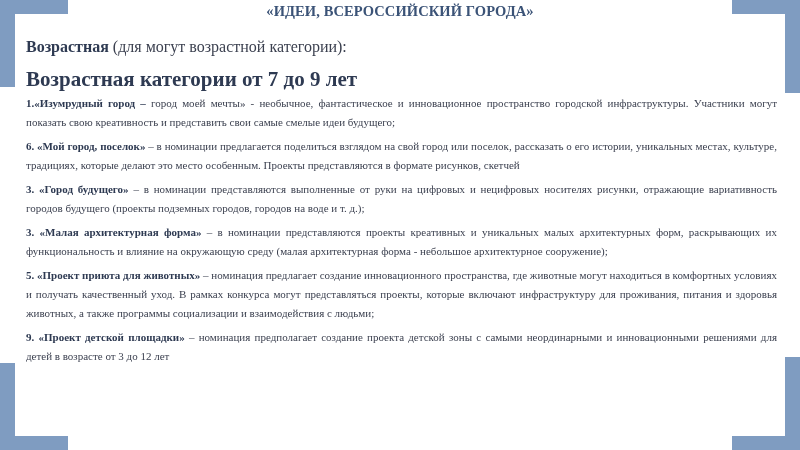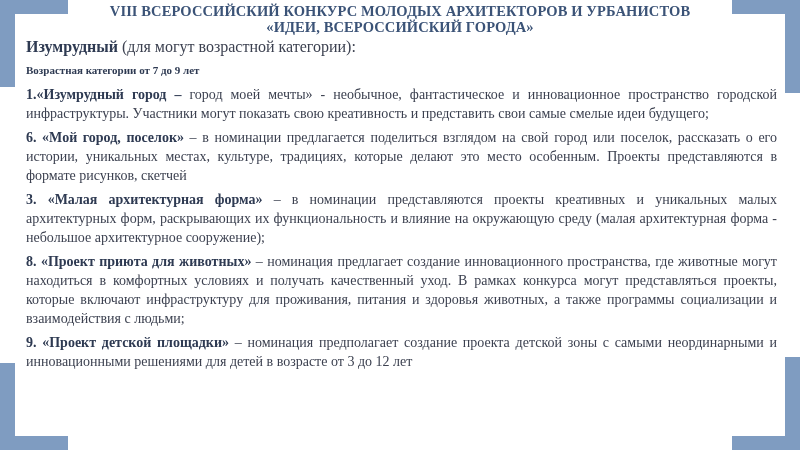--- a/index.html
+++ b/index.html
@@ -1,52 +1,52 @@
 <!DOCTYPE html>
 <html><head>
 <meta charset="utf-8">
 <style>
   html, body { margin: 0; padding: 0; }
   body { width: 800px; height: 450px; position: relative; overflow: hidden; background: #ffffff; font-family: "Liberation Serif", serif; }
   .deco { position: absolute; background: #7f9cc1; }
   .title { position: absolute; left: 60px; right: 60px; top: 3px; text-align: center; color: #3b5377; font-weight: bold; font-size: 14.5px; line-height: 16px; letter-spacing: 0.1px; }
   .content { position: absolute; left: 26px; top: 37px; width: 751px; color: #3c4150; }
-  .p { font-size: 14px; line-height: 19px; text-align: justify; margin: 0; }
-  .p.sub { font-size: 11px; margin-top: 5px; }
+  .p { font-size: 11px; line-height: 19px; text-align: justify; margin: 0; }
+  .p.sub { font-size: 21px; margin-top: 14px; }
   .p.nom-head { font-size: 16px; line-height: 19px; }
   .gap { margin-top: 5px; }
   b { color: #2e3a52; }
   .heading-b { font-weight: bold; color: #2e3a52; }
 </style>
 </head>
 <body>
 
 <div class="deco" style="left:0;top:0;width:68px;height:14px;"></div>
 <div class="deco" style="left:0;top:0;width:15px;height:87px;"></div>
 <div class="deco" style="left:732px;top:0;width:68px;height:14px;"></div>
 <div class="deco" style="left:785px;top:0;width:15px;height:93px;"></div>
 <div class="deco" style="left:0;top:363px;width:15px;height:87px;"></div>
 <div class="deco" style="left:0;top:436px;width:68px;height:14px;"></div>
 <div class="deco" style="left:785px;top:357px;width:15px;height:93px;"></div>
 <div class="deco" style="left:732px;top:436px;width:68px;height:14px;"></div>
 
 <div class="title">
-  <div>VIII ВСЕРОССИЙСКИЙ КОНКУРС МОЛОДЫХ АРХИТЕКТОРОВ И УРБАНИСТОВ</div>
   <div>«ИДЕИ, ВСЕРОССИЙСКИЙ ГОРОДА»</div>
 </div>
 
 <div class="content">
-  <p class="p nom-head"><b>Изумрудный</b><span> (для могут возрастной категории):</span></p>
+  <p class="p nom-head"><b>Возрастная</b><span> (для могут возрастной категории):</span></p>
 
   <p class="p sub heading-b">Возрастная категории от 7 до 9 лет</p>
 
   <p class="p gap"><b>1.«Изумрудный город –</b><span> город моей мечты» - необычное, фантастическое и инновационное пространство городской инфраструктуры. Участники могут показать свою креативность и представить свои самые смелые идеи будущего;</span></p>
 
   <p class="p gap"><b>6.  «Мой город, поселок»</b><span> – в номинации предлагается поделиться взглядом на свой город или поселок, рассказать о его истории, уникальных местах, культуре, традициях, которые делают это место особенным. Проекты представляются в формате рисунков, скетчей</span></p>
 
+  <p class="p gap"><b>3. «Город будущего»</b><span> – в номинации представляются выполненные от руки на цифровых и нецифровых носителях рисунки, отражающие вариативность городов будущего (проекты подземных городов, городов на воде и т. д.);</span></p>
 
   <p class="p gap"><b>3. «Малая архитектурная форма»</b><span> – в номинации представляются проекты креативных и уникальных малых архитектурных форм, раскрывающих их функциональность и влияние на окружающую среду (малая архитектурная форма - небольшое архитектурное сооружение);</span></p>
 
-  <p class="p gap"><b>8. «Проект приюта для животных»</b><span> – номинация предлагает создание инновационного пространства, где животные могут находиться в комфортных условиях и получать качественный уход. В рамках конкурса могут представляться проекты, которые включают инфраструктуру для проживания, питания и здоровья животных, а также программы социализации и взаимодействия с людьми;</span></p>
+  <p class="p gap"><b>5. «Проект приюта для животных»</b><span> – номинация предлагает создание инновационного пространства, где животные могут находиться в комфортных условиях и получать качественный уход. В рамках конкурса могут представляться проекты, которые включают инфраструктуру для проживания, питания и здоровья животных, а также программы социализации и взаимодействия с людьми;</span></p>
 
   <p class="p gap"><b>9. «Проект детской площадки»</b><span> – номинация предполагает создание проекта детской зоны с самыми неординарными и инновационными решениями для детей в возрасте от 3 до 12 лет</span></p>
 
 </div>
 
 </body></html>

